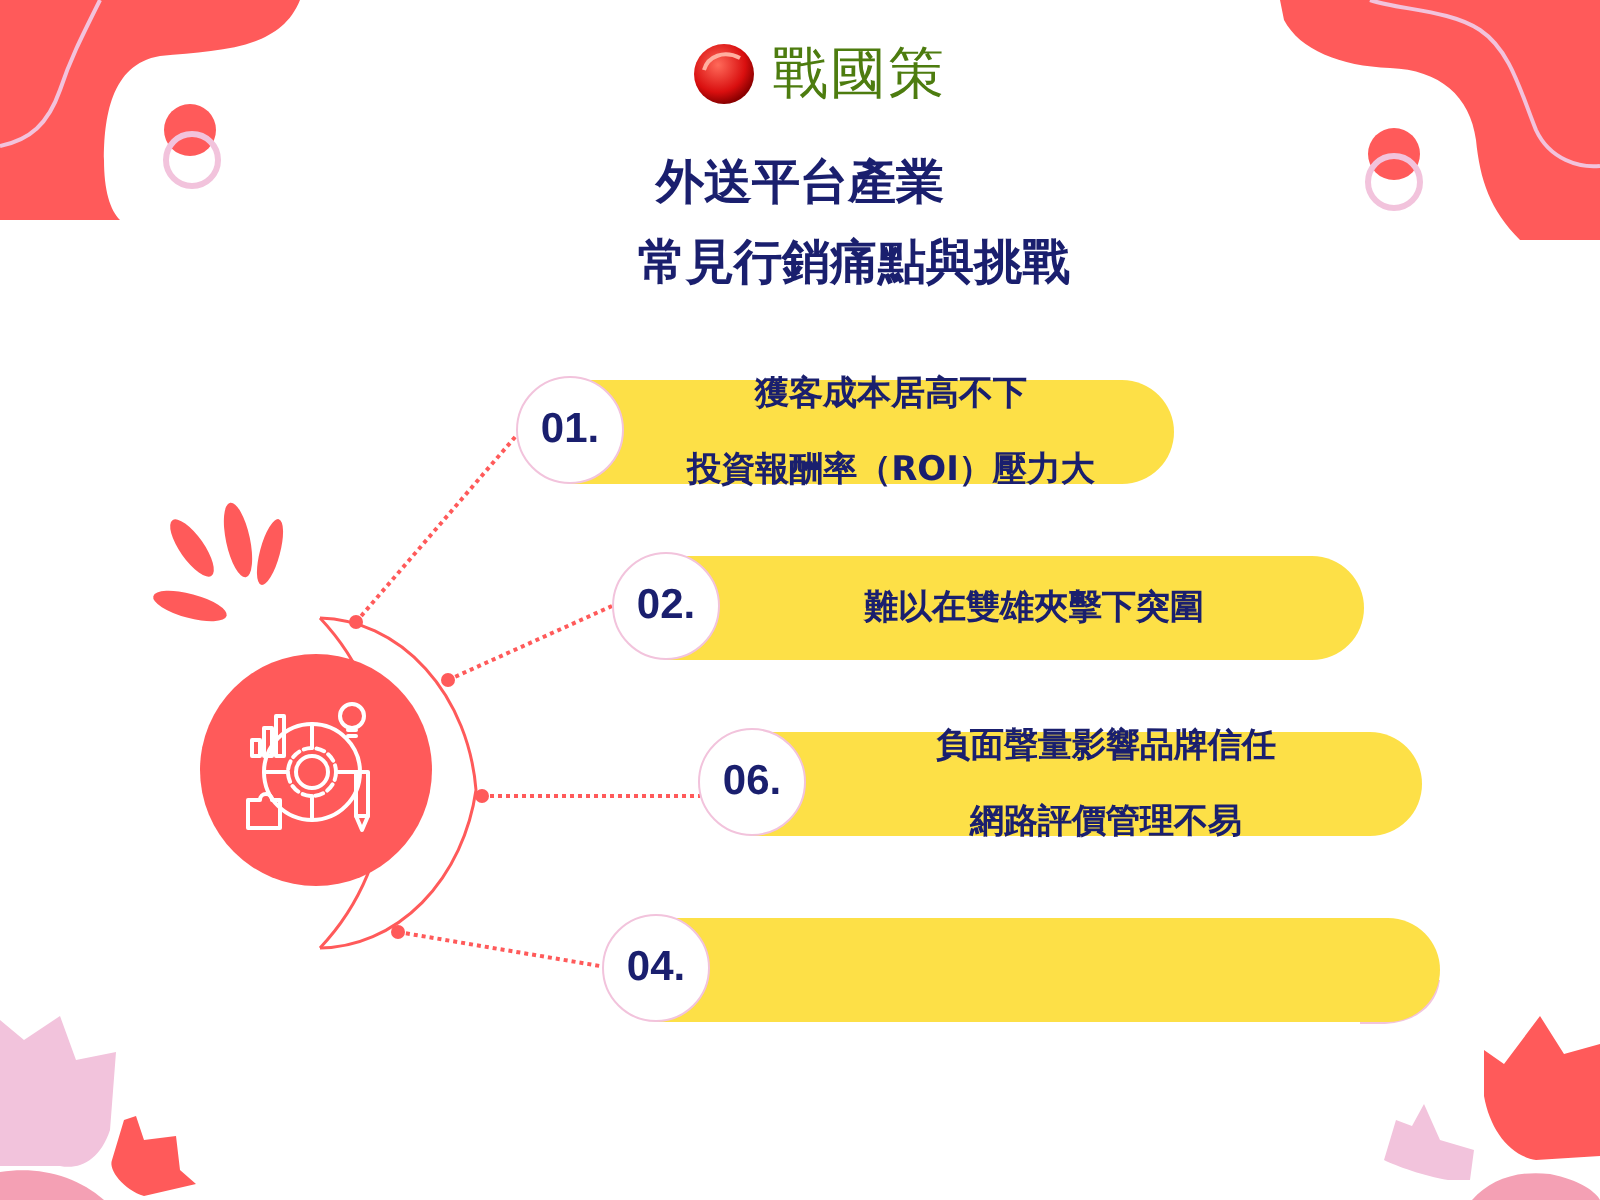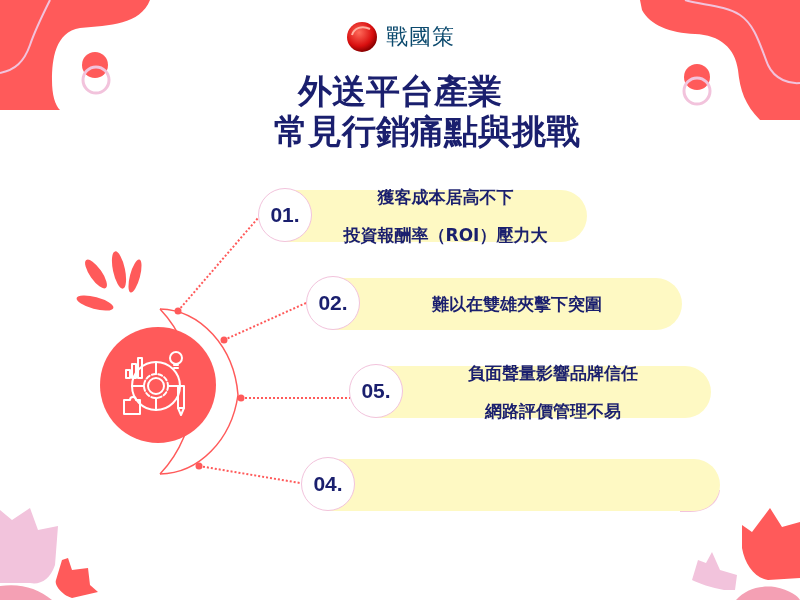--- a/index.html
+++ b/index.html
@@ -1,22 +1,22 @@
 <!DOCTYPE html>
 <html><head>
 <meta charset="utf-8">
 <style>
   html,body{margin:0;padding:0;}
   body{width:800px;height:600px;position:relative;overflow:hidden;background:#ffffff;font-family:"DejaVu Sans","Liberation Sans",sans-serif;}
   .abs{position:absolute;}
   .deco{position:absolute;left:0;top:0;width:800px;height:600px;}
   .logo{position:absolute;left:346px;top:20px;height:34px;display:flex;align-items:center;gap:8px;}
-  .logo-text{font-family:"DejaVu Serif","Liberation Serif",serif;font-size:22px;color:#0c4a6e;letter-spacing:1px;}
-  .title{position:absolute;left:0;width:800px;text-align:center;color:#1a1f6e;font-weight:bold;font-size:34px;line-height:38px;}
-  .pill{position:absolute;height:52px;background:#fef9c3;border-radius:26px;display:flex;align-items:center;}
+  .logo-text{font-family:"DejaVu Serif","Liberation Serif",serif;font-size:28px;color:#4d7c0f;letter-spacing:1px;}
+  .title{position:absolute;left:0;width:800px;text-align:center;color:#1a1f6e;font-weight:bold;font-size:24px;line-height:38px;}
+  .pill{position:absolute;height:52px;background:#fde047;border-radius:26px;display:flex;align-items:center;}
   .num{position:absolute;left:-4px;top:-2px;width:52px;height:52px;border-radius:50%;background:#fff;border:1px solid #f2c3dc;display:flex;align-items:center;justify-content:center;color:#1a1f6e;font-weight:bold;font-size:21px;font-family:"Liberation Sans",sans-serif;}
   .txt{position:absolute;left:56px;right:14px;top:0;bottom:0;display:flex;flex-direction:column;justify-content:center;align-items:center;color:#1a1f6e;font-weight:bold;font-size:17px;line-height:22px;text-align:center;white-space:nowrap;gap:16px;}
 </style>
 </head>
 <body>
 
 <svg class="deco" viewBox="0 0 800 600">
 
   <path d="M0,0 L150,0 C140,25 110,25 80,28 C55,32 52,60 52,80 C52,95 55,105 60,110 L0,110 Z" fill="#ff5a5a"></path>
   <path d="M50,0 C40,20 35,30 30,45 C24,62 15,70 0,73" fill="none" stroke="#f2c3dc" stroke-width="2"></path>
@@ -107,21 +107,21 @@
 </div>
 
 <div class="pill" style="left:310px;top:278px;width:372px;">
   <div class="num">02.</div>
   <div class="txt">
     <span>難以在雙雄夾擊下突圍</span>
   </div>
 </div>
 
 <div class="pill" style="left:353px;top:366px;width:358px;">
-  <div class="num">05.</div>
+  <div class="num">06.</div>
   <div class="txt">
     <span>負面聲量影響品牌信任</span>
     <span>網路評價管理不易</span>
   </div>
 </div>
 
 <div class="pill" style="left:305px;top:459px;width:415px;">
   <div class="num">04.</div>
 </div>
 

